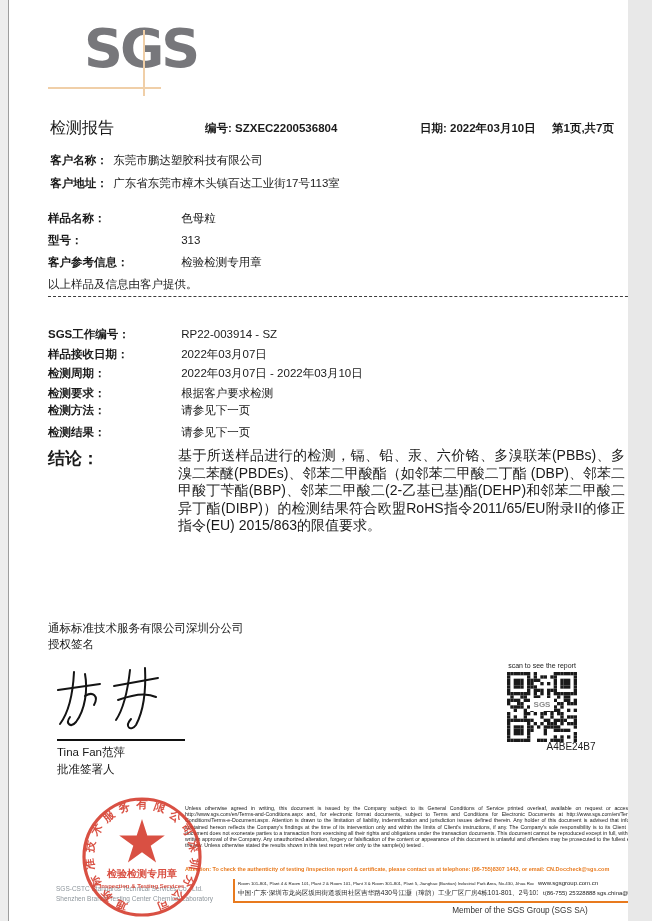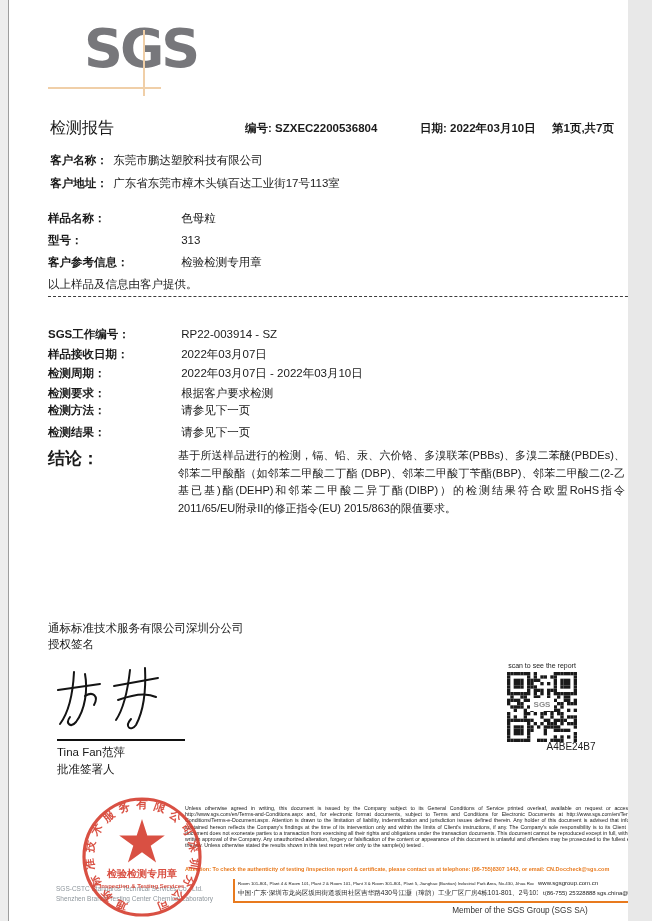--- a/index.html
+++ b/index.html
@@ -3,32 +3,32 @@
 <meta charset="utf-8">
 <style>
   html,body{margin:0;padding:0;background:#e8e8e8;font-family:"Liberation Sans","DejaVu Sans",sans-serif;}
   .viewport{position:relative;width:628px;height:921px;background:#ffffff;overflow:hidden;color:#1a1a1a;}
   .pdf-edge{position:absolute;left:0;top:0;width:8px;height:921px;background:#ededed;border-right:1px solid #9d9d9d;}
   
   .logo{position:absolute;left:84px;top:22px;font-family:"DejaVu Sans",sans-serif;font-weight:bold;font-size:54px;letter-spacing:-3px;color:#77777b;line-height:1;}
   .logo-hline{position:absolute;left:48px;top:87px;width:113px;height:2px;background:#f0cfa8;}
   .logo-vline{position:absolute;left:143px;top:30px;width:2px;height:66px;background:#f0cfa8;}
   .report-title{position:absolute;left:50px;top:118px;font-size:16px;font-weight:normal;}
-  .hdr-no{position:absolute;left:205px;top:121px;font-size:11.5px;font-weight:600;margin-left:40px;}
+  .hdr-no{position:absolute;left:205px;top:121px;font-size:11.5px;font-weight:600;}
   .hdr-date{position:absolute;left:420px;top:121px;font-size:11.5px;font-weight:600;}
   .hdr-page{position:absolute;left:552px;top:121px;font-size:11.5px;font-weight:600;}
   
   .frow{position:absolute;left:48px;font-size:11.5px;white-space:nowrap;}
   .frow .lbl{display:inline-block;font-weight:600;}
   .w62{width:62px;text-align:center;}
   .w130{width:130px;}
   .note{position:absolute;left:48px;top:277px;font-size:11.5px;}
   .dashline{position:absolute;left:48px;top:296px;width:600px;border-top:1.5px dashed #3c3c3c;}
   .conc-lbl{position:absolute;left:48px;top:447px;font-size:17px;font-weight:600;}
-  .conc-text{position:absolute;left:178px;top:447px;width:447px;font-size:11px;line-height:17.5px;text-align:justify;}
+  .conc-text{position:absolute;left:178px;top:447px;width:447px;font-size:14px;line-height:17.5px;text-align:justify;}
   
   .sig-company{position:absolute;left:48px;top:621px;font-size:11.5px;}
   .sig-auth{position:absolute;left:48px;top:637px;font-size:11.5px;}
   .sig-svg{position:absolute;left:52px;top:662px;}
   .sig-line{position:absolute;left:57px;top:739px;width:128px;height:2px;background:#111;}
   .sig-name{position:absolute;left:57px;top:745px;font-size:11.5px;}
   .sig-title{position:absolute;left:57px;top:762px;font-size:11.5px;}
   
   .qr-caption{position:absolute;left:503px;top:662px;width:78px;font-size:7px;text-align:center;color:#222;}
   .qr-box{position:absolute;left:507px;top:672px;width:70px;height:70px;}

